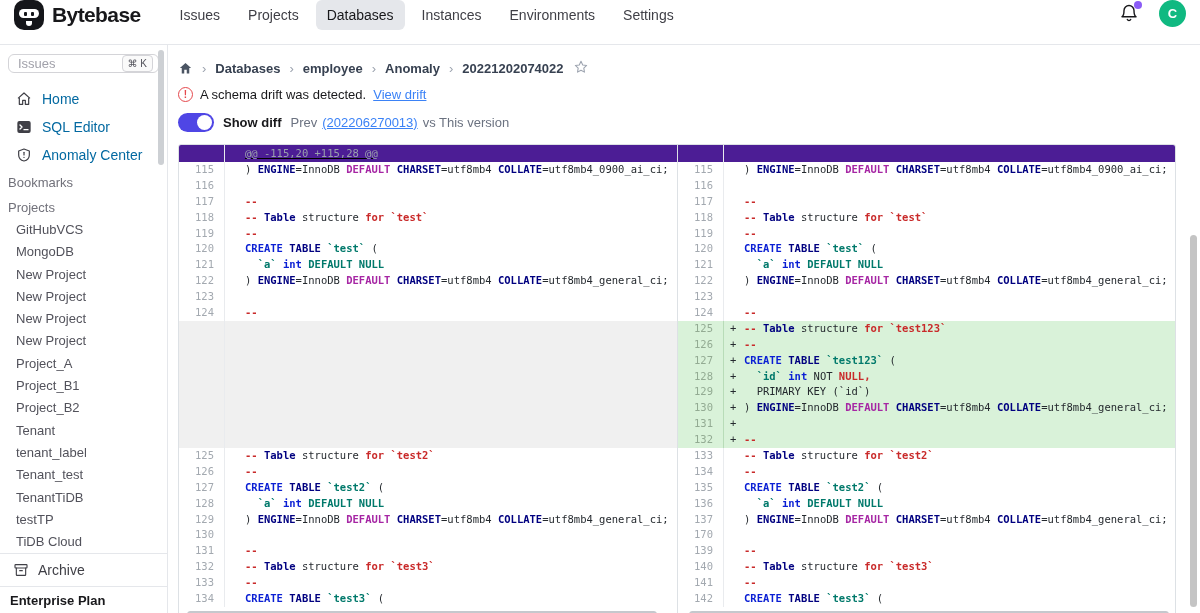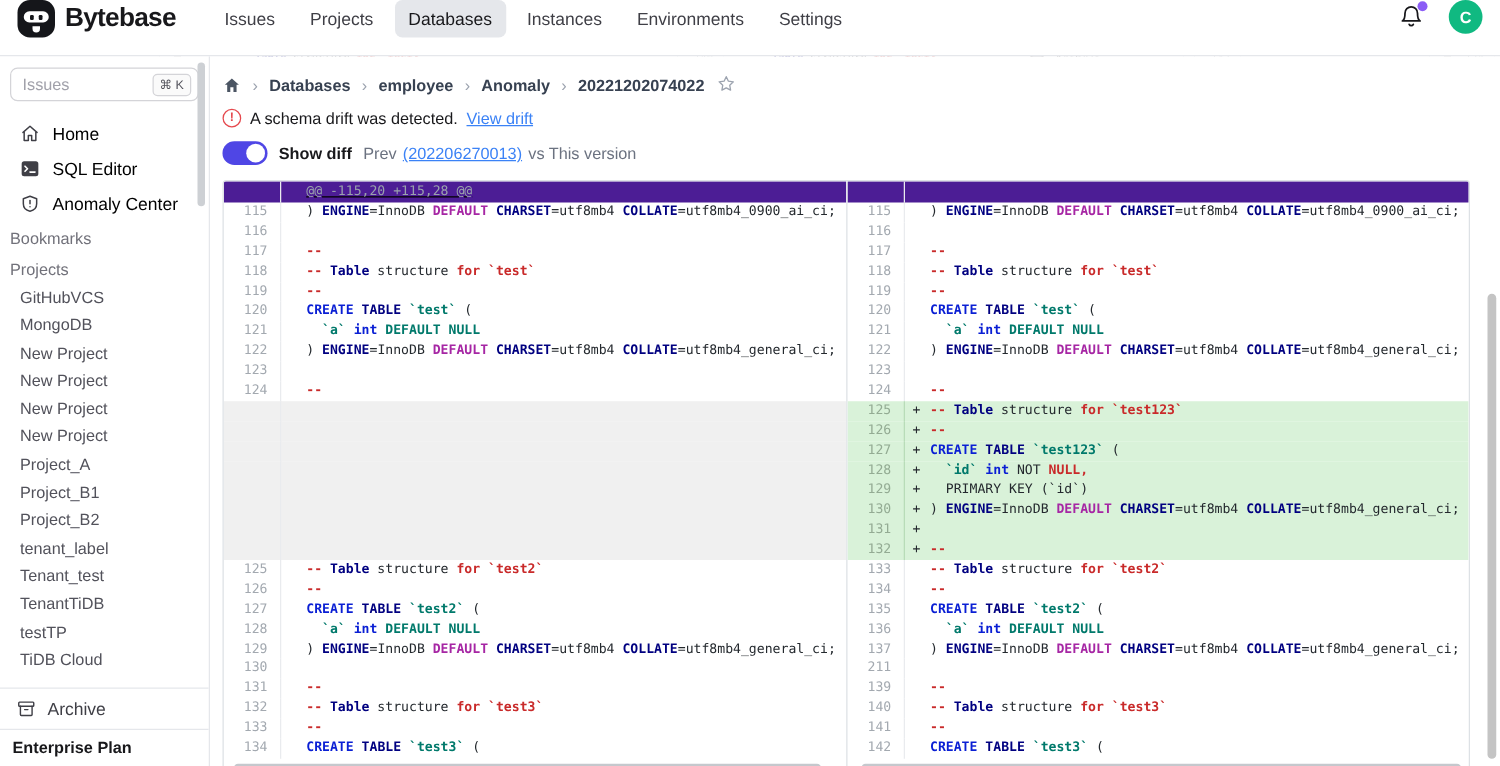--- a/index.html
+++ b/index.html
@@ -27,21 +27,21 @@
     display:flex; align-items:center; justify-content:center; font-weight:600; }
 
   
   .sidebar { position:fixed; left:0; top:45px; width:168px; height:568px; background:#fff;
     border-right:1px solid #e5e7eb; display:flex; flex-direction:column; overflow:hidden; }
   .search-box { margin:9px 8px 6px 8px; height:27px; border:1px solid #d4d4d8; border-radius:6px;
     display:flex; align-items:center; padding:0 5px 0 9px; gap:4px; background:#fff; }
   .search-box .ph { font-size:13px; color:#a1a1aa; flex:1; }
   .kbd { font-size:10px; color:#52525b; border:1px solid #d4d4d8; background:#fafafa; border-radius:4px; padding:2px 5px; white-space:nowrap; }
   .side-menu { padding-top:6px; }
-  .side-item { display:flex; align-items:center; gap:10px; height:28px; padding:0 16px; font-size:14px; color:#000000; cursor:pointer; }
+  .side-item { display:flex; align-items:center; gap:10px; height:28px; padding:0 16px; font-size:14px; color:#0369a1; cursor:pointer; }
   .side-item svg { width:16px; height:16px; flex:none; }
   .side-label { font-size:13px; color:#71717a; padding:6px 8px 4px 8px; }
   .proj-list { list-style:none; }
   .proj-list li { font-size:13px; color:#52525b; padding:0 8px 0 16px; height:22.3px; line-height:22.3px;
     white-space:nowrap; overflow:hidden; cursor:pointer; }
   .archive-row { margin-top:auto; border-top:1px solid #e5e7eb; display:flex; align-items:center; gap:9px;
     padding:8px 8px 8px 13px; font-size:14px; color:#3f3f46; cursor:pointer; }
   .archive-row svg { width:16px; height:16px; }
   .plan-row { border-top:1px solid #e5e7eb; padding:6px 8px 8px 10px; font-size:13px; font-weight:700; color:#18181b; }
   .side-scroll { position:absolute; right:3px; top:5px; width:6px; height:115px; background:#cdd0d4; border-radius:3px; }
@@ -170,20 +170,21 @@
   <ul class="proj-list" id="proj-list">
       <li>GitHubVCS</li>
       <li>MongoDB</li>
       <li>New Project</li>
       <li>New Project</li>
       <li>New Project</li>
       <li>New Project</li>
       <li>Project_A</li>
       <li>Project_B1</li>
       <li>Project_B2</li>
+      <li>Tenant</li>
       <li>tenant_label</li>
       <li>Tenant_test</li>
       <li>TenantTiDB</li>
       <li>testTP</li>
       <li>TiDB Cloud</li>
     </ul>
   <div class="archive-row">
     <svg viewBox="0 0 24 24" fill="none" stroke="#3f3f46" stroke-width="1.7" stroke-linecap="round" stroke-linejoin="round">
       <rect x="3" y="4" width="18" height="5" rx="1"></rect>
       <path d="M5 9v10a1 1 0 0 0 1 1h12a1 1 0 0 0 1-1V9"></path>
@@ -443,21 +444,21 @@
           </div>
           <div class="row">
             <div class="num">136</div>
             <div class="code mono"><span class="prefix"></span><span class="tk-d">  </span><span class="tk-t">`a`</span><span class="tk-d"> </span><span class="tk-kb">int</span><span class="tk-d"> </span><span class="tk-t">DEFAULT NULL</span></div>
           </div>
           <div class="row">
             <div class="num">137</div>
             <div class="code mono"><span class="prefix"></span><span class="tk-d">) </span><span class="tk-k">ENGINE</span><span class="tk-d">=InnoDB </span><span class="tk-p">DEFAULT</span><span class="tk-d"> </span><span class="tk-k">CHARSET</span><span class="tk-d">=utf8mb4 </span><span class="tk-k">COLLATE</span><span class="tk-d">=utf8mb4_general_ci;</span></div>
           </div>
           <div class="row">
-            <div class="num">211</div>
+            <div class="num">170</div>
             <div class="code mono"><span class="prefix"></span></div>
           </div>
           <div class="row">
             <div class="num">139</div>
             <div class="code mono"><span class="prefix"></span><span class="tk-r">--</span></div>
           </div>
           <div class="row">
             <div class="num">140</div>
             <div class="code mono"><span class="prefix"></span><span class="tk-r">-- </span><span class="tk-k">Table</span><span class="tk-d"> structure </span><span class="tk-r">for</span><span class="tk-d"> </span><span class="tk-r">`test3`</span></div>
           </div>

